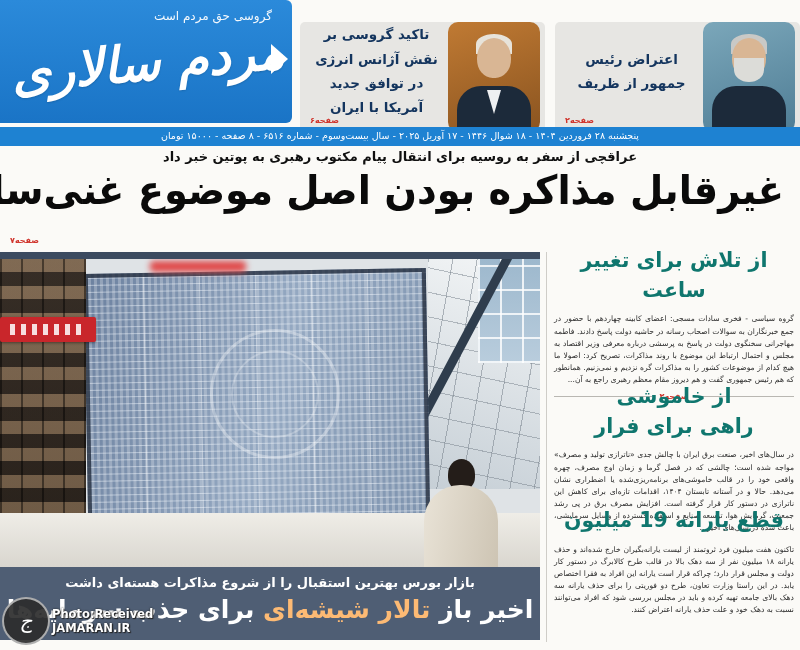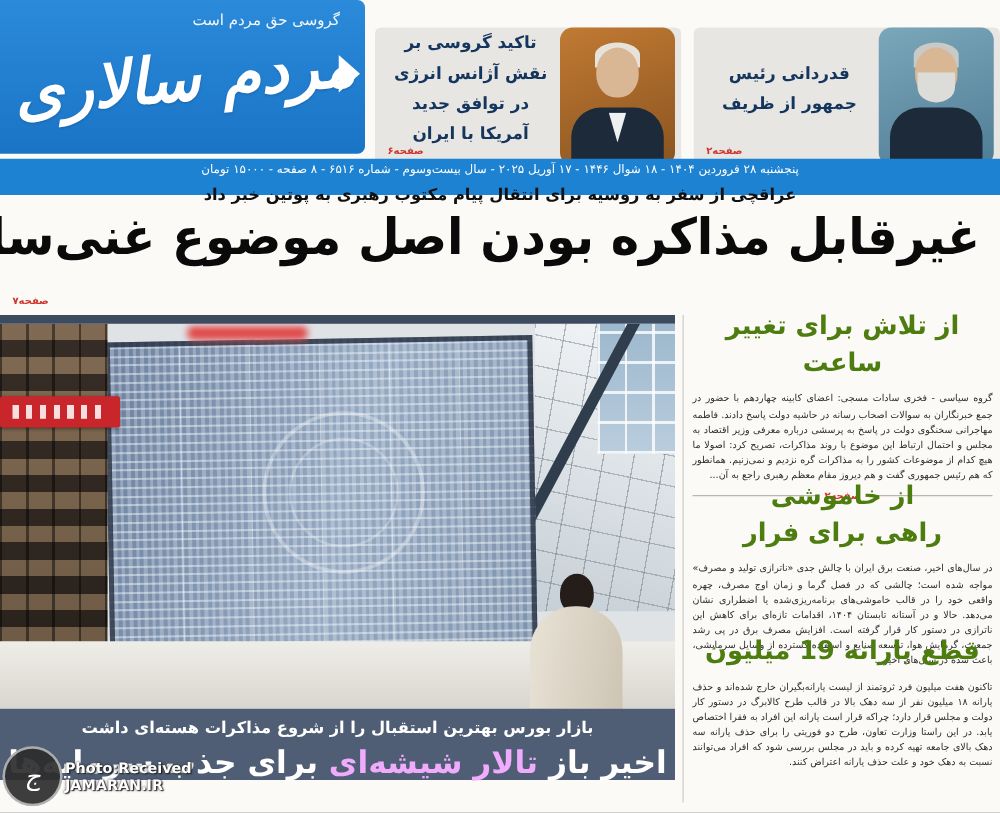--- a/index.html
+++ b/index.html
@@ -68,21 +68,21 @@
   }
   .photo-grossi { background:linear-gradient(160deg,#c07a33,#8a5420); }
   .photo-zarif  { background:linear-gradient(160deg,#7ba7ba,#4f7d95); }
   .photo-zarif .beard {
     position:absolute; left:50%; top:36px; width:30px; height:24px;
     margin-left:-15px; border-radius:0 0 50% 50%; background:#dcdcd8;
   }
   .photo-zarif .hair { background:#c9c9c6; }
   
   .datebar {
-    position:absolute; left:0; top:127px; width:800px; height:29px;
+    position:absolute; left:0; top:127px; width:800px; height:19px;
     background:#1e82d2; color:#fff; font-size:9.5px; line-height:17px;
     text-align:center; direction:rtl;
   }
   
   .kicker {
     position:absolute; left:0; right:0; top:149px; text-align:center;
     font-size:13px; font-weight:bold; color:#101010; direction:rtl;
   }
   .lead-headline {
     position:absolute; left:0; right:0; top:167px; text-align:center;
@@ -162,45 +162,45 @@
     position:absolute; left:28px; top:0; width:27px; height:31px;
     background:#241d19; border-radius:50% 50% 42% 42%;
   }
   .ph-man .body {
     position:absolute; left:4px; top:26px; width:74px; height:89px;
     background:linear-gradient(100deg,#e9e3d7,#cdc4b3);
     border-radius:36px 36px 6px 6px;
   }
   
   .caption-bar {
-    position:absolute; left:0; top:567px; width:540px; height:57px;
+    position:absolute; left:0; top:567px; width:540px; height:73px;
     background:#4f5e74; color:#fff; text-align:center; direction:rtl;
   }
   .caption-line1 { margin-top:8px; font-size:13px; font-weight:bold; }
   .caption-line2 { margin-top:5px; font-size:25px; font-weight:bold; white-space:nowrap; }
-  .caption-line2 .red { color:#f0abfc; }
+  .caption-line2 .red { color:#fdba74; }
   
   .watermark { position:absolute; left:2px; top:597px; display:flex; align-items:center; }
   .wm-circle {
     width:48px; height:48px; border-radius:50%; background:rgba(44,44,44,.92);
     border:2px solid rgba(255,255,255,.6);
     display:flex; align-items:center; justify-content:center;
     color:#fff; font-size:20px; font-style:italic; flex:0 0 auto;
   }
   .wm-text { margin-left:2px; text-align:left; }
   .wm-text div {
     color:#fff; font-weight:bold; font-size:11.5px; line-height:1.25;
     text-shadow:0 0 2px #222, 1px 1px 1px #222;
   }
   
   .vdivider { position:absolute; left:546px; top:252px; width:1px; height:390px; background:#cfcdc8; }
   .col { position:absolute; left:554px; top:244px; width:240px; }
   .article { position:absolute; left:0; width:240px; }
   .a-head {
-    text-align:center; direction:rtl; color:#4d7c0f; font-weight:bold;
+    text-align:center; direction:rtl; color:#0f766e; font-weight:bold;
     font-size:20.5px; line-height:1.45;
   }
   .a-body {
     margin-top:8px; direction:rtl; text-align:justify; color:#2b2b2b;
     font-size:7.6px; line-height:1.6;
   }
   .divider { display:flex; align-items:center; margin-top:6px; }
   .divider .line { flex:1; height:1px; background:#b9b7b2; }
   .divider .plabel {
     padding:0 8px; font-size:8px; color:#d0342c; font-weight:bold; direction:rtl;
@@ -225,21 +225,21 @@
     <div class="tile-page">صفحه۶</div>
     <div class="tile-photo photo-grossi">
       <div class="hair"></div>
       <div class="head"></div>
       <div class="suit"></div>
       <div class="shirt"></div>
     </div>
   </div>
 
   <div class="tile tile-2">
-    <div class="tile-headline">قدردانی رئیس جمهور از ظریف</div>
+    <div class="tile-headline">اعتراض رئیس جمهور از ظریف</div>
     <div class="tile-page">صفحه۲</div>
     <div class="tile-photo photo-zarif">
       <div class="hair"></div>
       <div class="head"></div>
       <div class="beard"></div>
       <div class="suit"></div>
     </div>
   </div>
 
   <div class="datebar">پنجشنبه ۲۸ فروردین ۱۴۰۴ - ۱۸ شوال ۱۴۴۶ - ۱۷ آوریل ۲۰۲۵ - سال بیست‌وسوم - شماره ۶۵۱۶ - ۸ صفحه - ۱۵۰۰۰ تومان</div>

